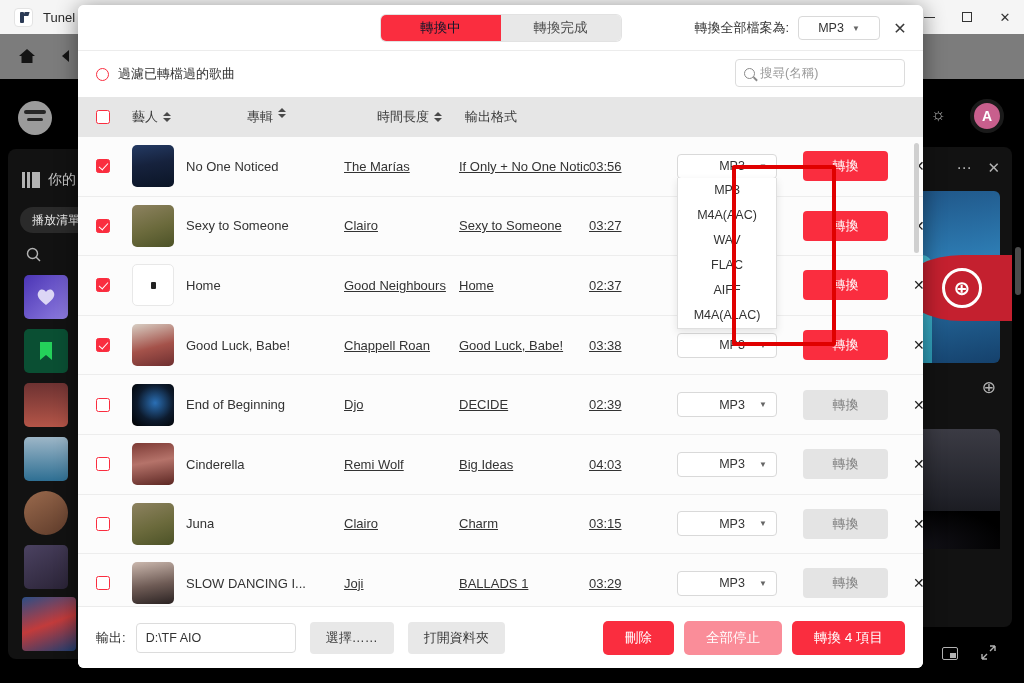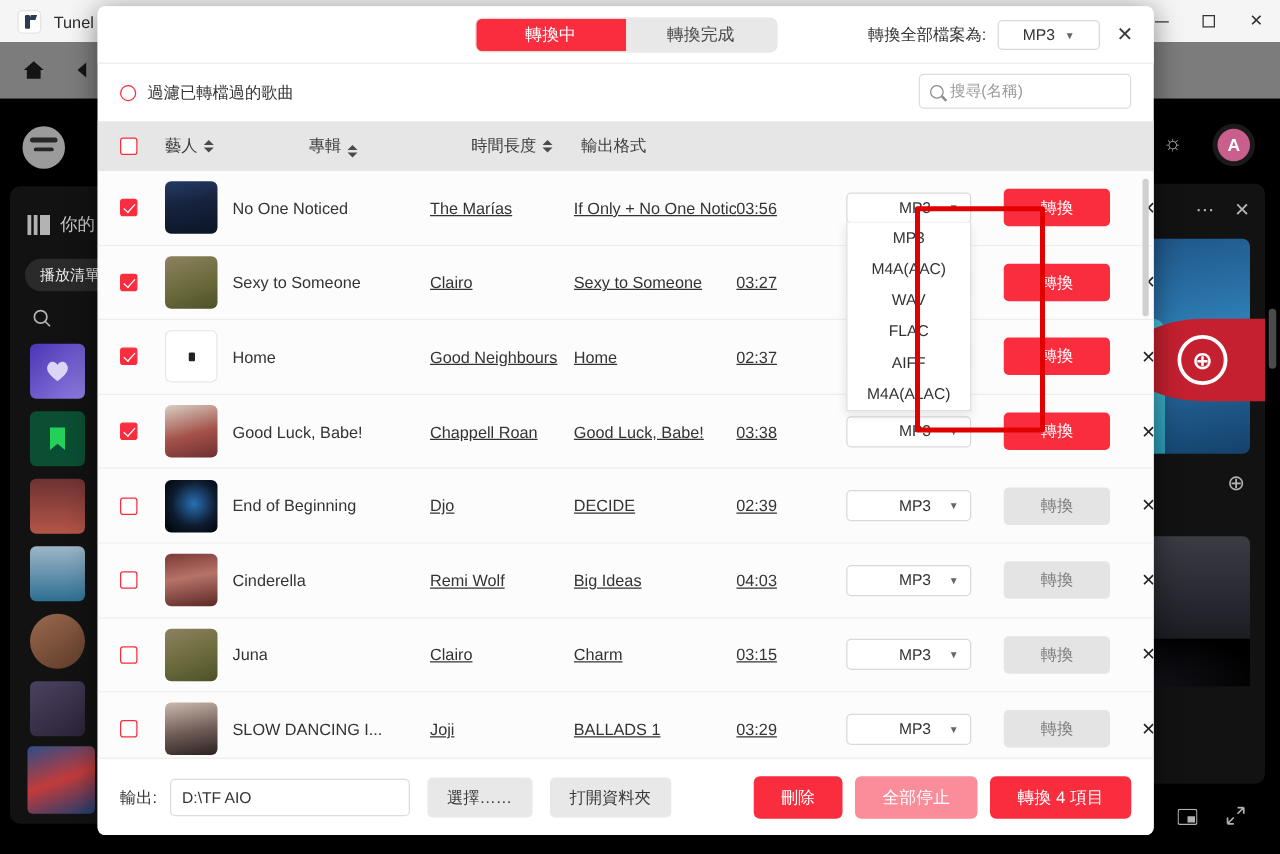--- a/index.html
+++ b/index.html
@@ -167,21 +167,21 @@
     border-bottom: 1px solid #ececec;
   }
   .seg {
     display: flex; border-radius: 5px; overflow: hidden;
     box-shadow: 0 0 0 1px #e2e2e2;
   }
   .seg-btn {
     width: 120px; height: 26px; line-height: 26px; text-align: center;
     font-size: 13.5px; cursor: pointer; user-select: none;
   }
-  .seg-btn.active { background: #fa2d3f; color: #ffffff; text-align: center; }
+  .seg-btn.active { background: #fa2d3f; color: #0f172a; text-align: center; }
   .seg-btn.inactive { background: #e8e8e8; color: #4b4b4b; }
 
   .hdr-right {
     position: absolute; right: 12px; top: 0; height: 46px;
     display: flex; align-items: center; gap: 9px;
   }
   .hdr-right .lbl { font-size: 13px; color: #333; }
   .mini-select {
     width: 82px; height: 24px; border: 1px solid #d9d9d9; border-radius: 4px;
     background: #fff; font-size: 12.5px; color: #333;
@@ -241,21 +241,21 @@
     display: inline-flex; flex-direction: column; gap: 2px; margin-left: 5px;
     vertical-align: middle;
   }
   .sortico i { width: 0; height: 0; border-left: 4px solid transparent; border-right: 4px solid transparent; display: block; }
   .sortico i.up { border-bottom: 4px solid #4a4a4a; }
   .sortico i.dn { border-top: 4px solid #4a4a4a; }
 
   .col-chk   { width: 36px; flex: none; }
   .col-name  { width: 212px; flex: none; display: flex; align-items: center; }
   .col-art   { width: 115px; flex: none; display: flex; align-items: center; }
-  .col-alb   { width: 130px; flex: none; display: flex; align-items: flex-end; }
+  .col-alb   { width: 130px; flex: none; display: flex; align-items: flex-start; }
   .col-dur   { width: 88px;  flex: none; display: flex; align-items: center; }
   .col-fmt   { width: 126px; flex: none; display: flex; }
   .col-act   { width: 110px; flex: none; display: flex; align-items: center; }
   .col-del   { width: 40px;  flex: none; display: flex; align-items: center; }
 
   .tbody {
     height: 469px; overflow: hidden; position: relative;
   }
   .trow {
     height: 59.6px; display: flex; align-items: center; padding-left: 18px;
@@ -301,21 +301,21 @@
   }
 
   
   .modal-footer {
     position: absolute; left: 0; bottom: 0; width: 845px; height: 62px;
     background: #fff; border-top: 1px solid #ececec;
     display: flex; align-items: center; padding: 0 18px;
   }
   .out-label { font-size: 13px; color: #333; margin-right: 10px; }
   .out-input {
-    width: 192px; height: 30px; border: 1px solid #dcdcdc; border-radius: 4px;
+    width: 160px; height: 30px; border: 1px solid #dcdcdc; border-radius: 4px;
     font-size: 12.5px; color: #333; padding: 0 9px; outline: none;
     font-family: inherit; background: #fff;
   }
   .gray-btn {
     height: 32px; padding: 0 16px; margin-left: 14px; border-radius: 4px;
     background: #e8e8e8; color: #3a3a3a; font-size: 13px; cursor: pointer;
     display: flex; align-items: center; justify-content: center;
   }
   .foot-right { margin-left: auto; display: flex; gap: 10px; }
   .red-btn {

